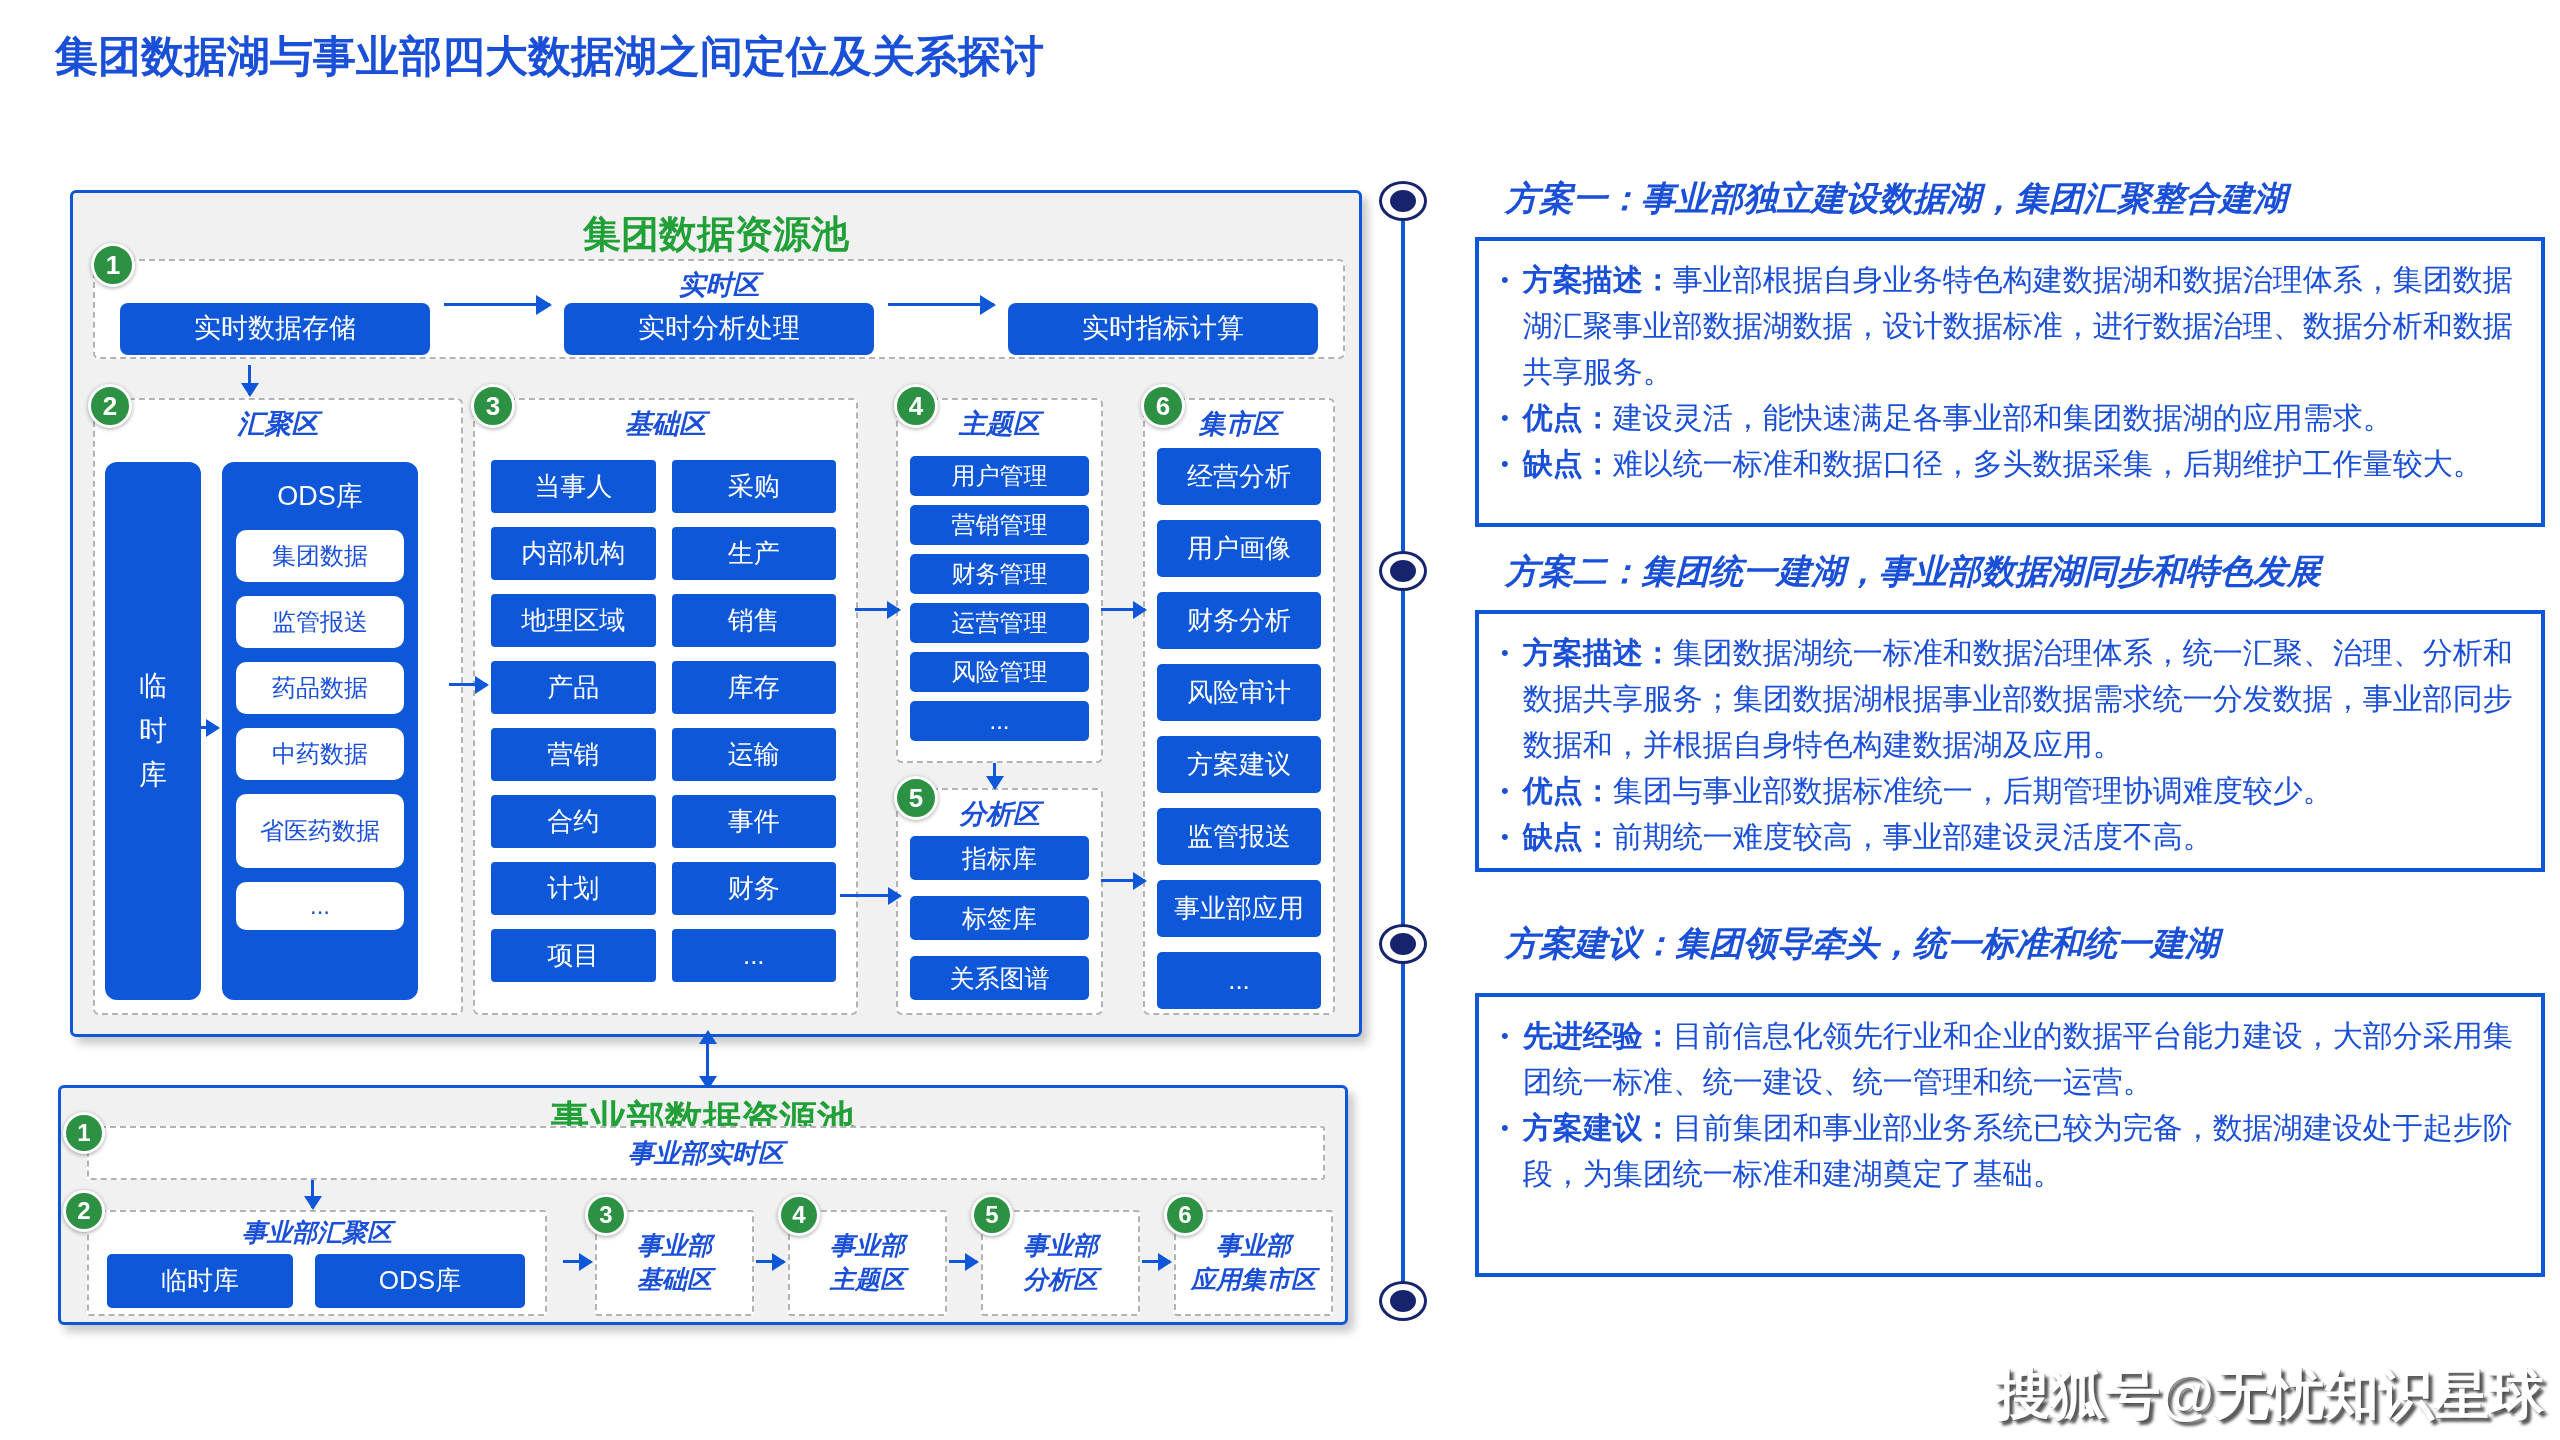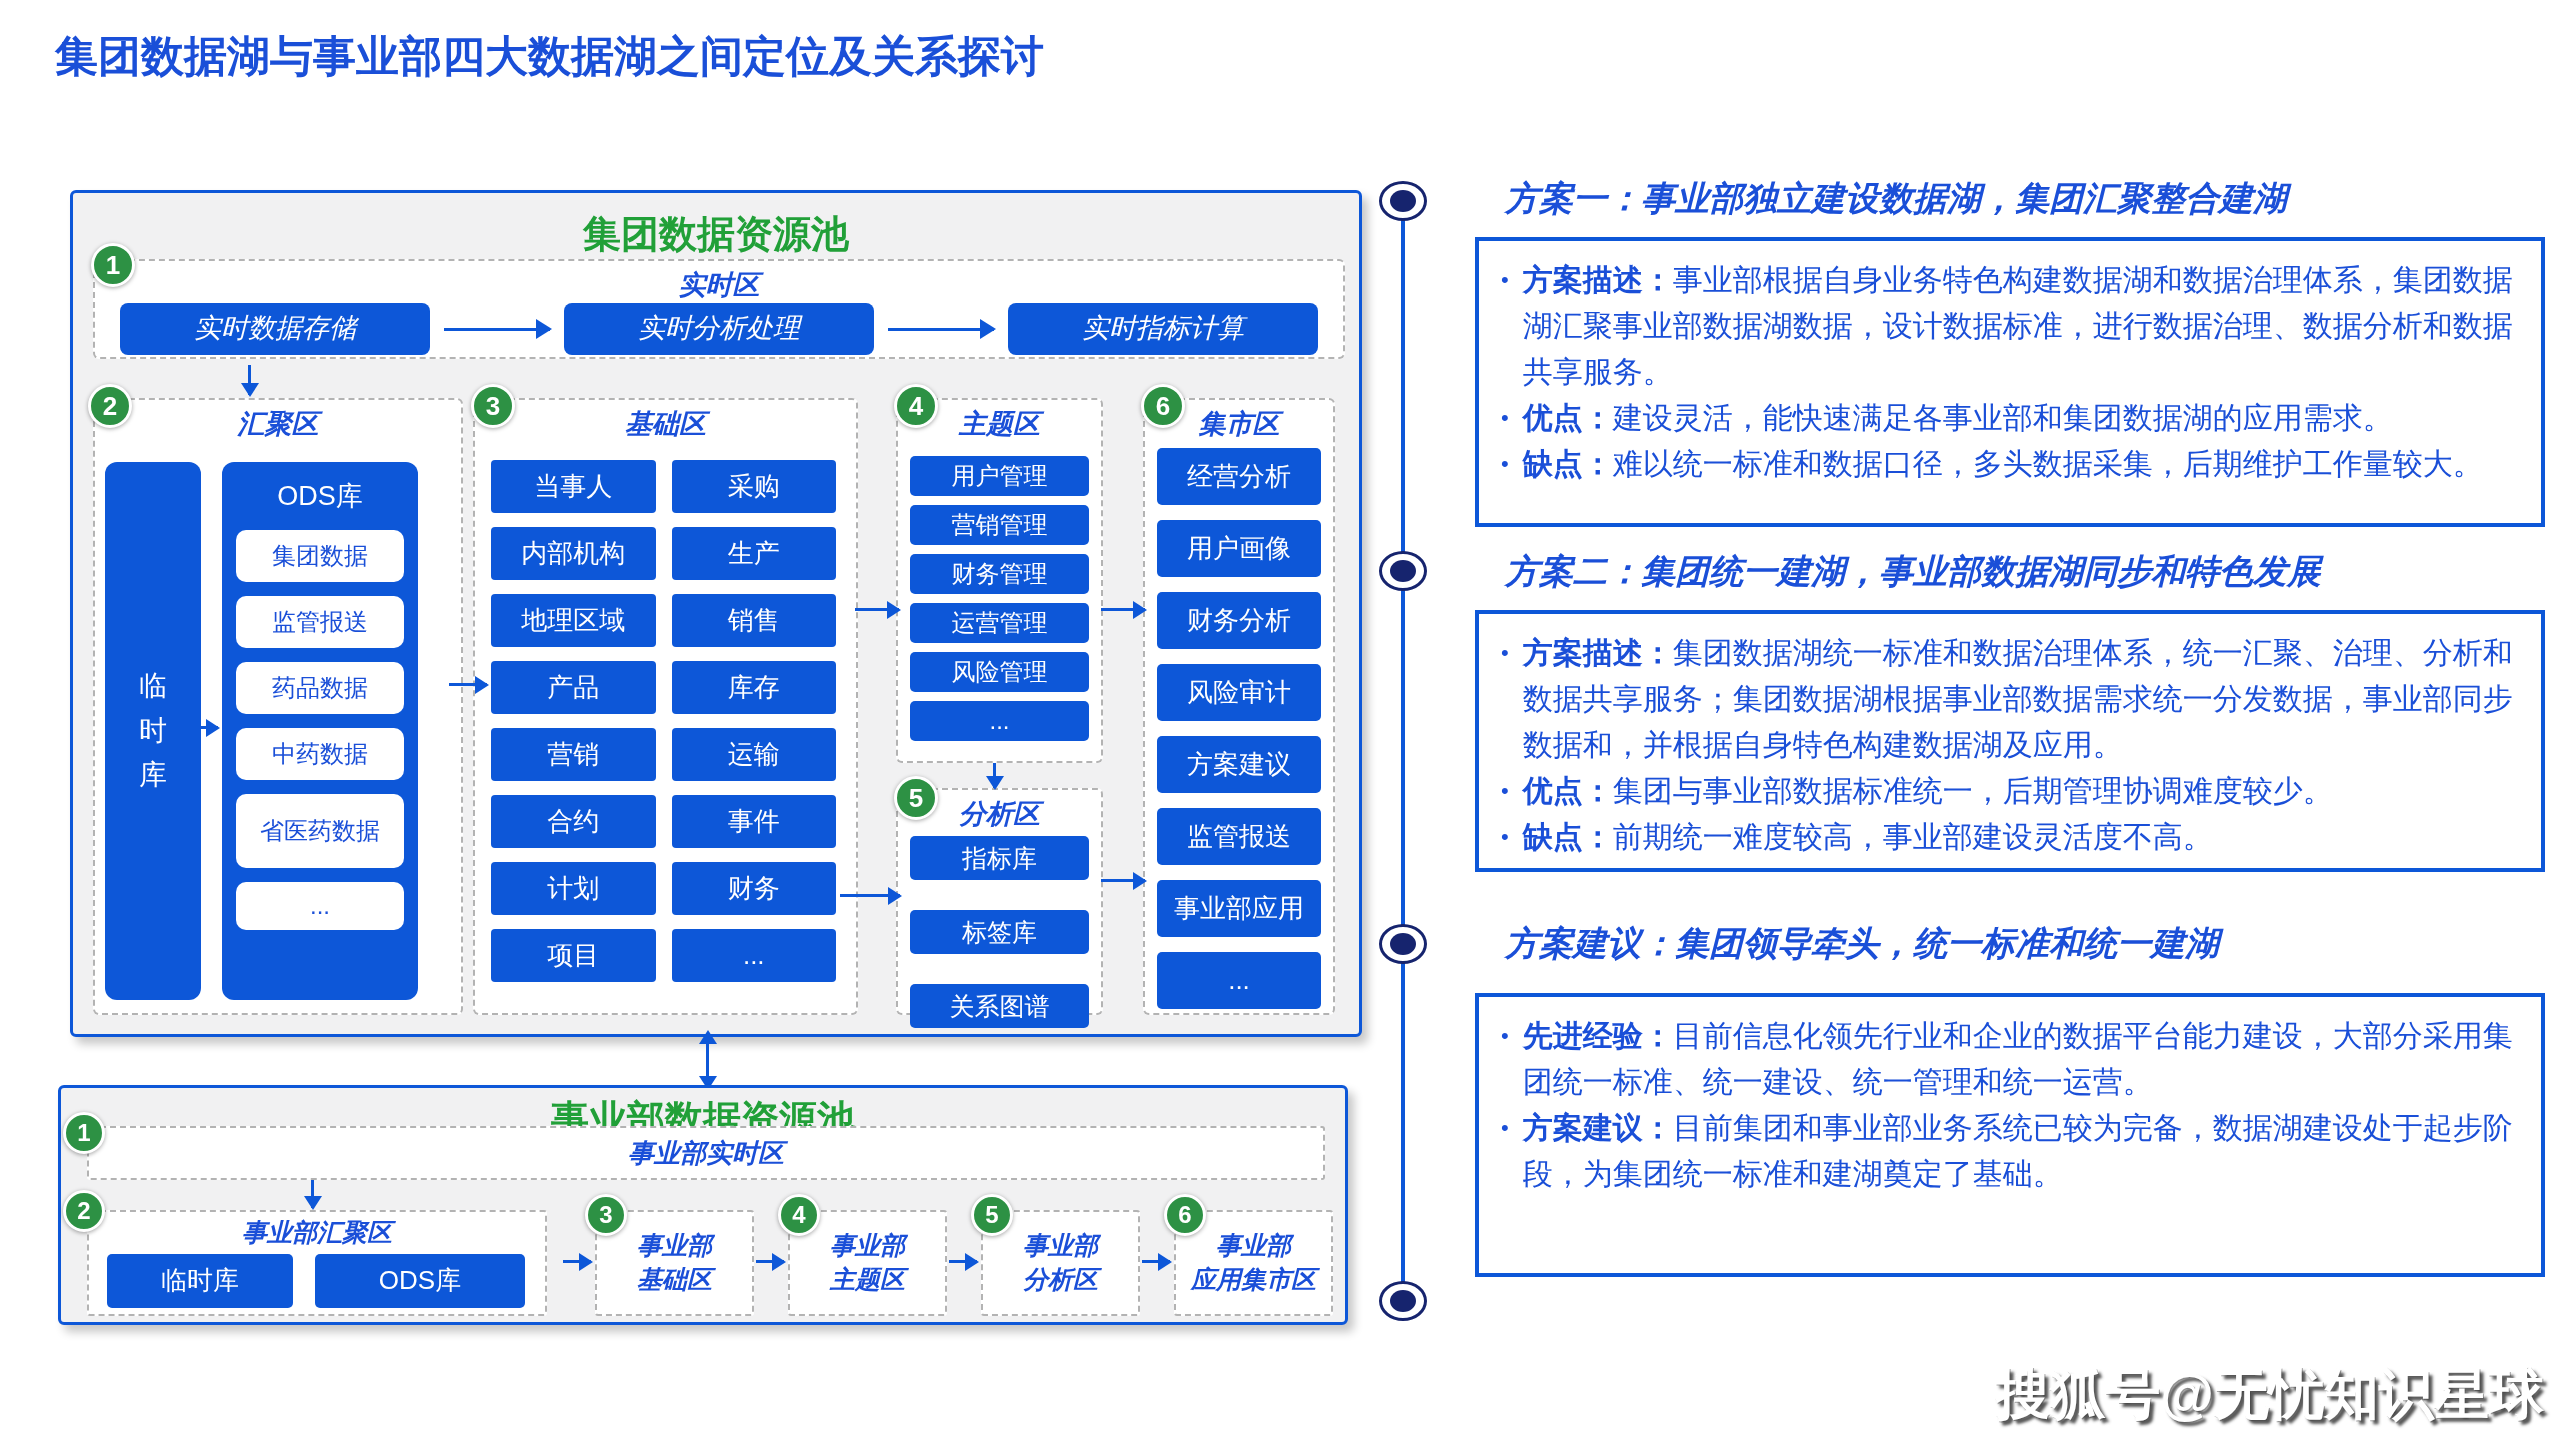--- a/index.html
+++ b/index.html
@@ -43,21 +43,21 @@
   .zone-label{text-align:center;font-weight:bold;font-style:italic;
               color:var(--textblue,#1a4fd8);font-size:27px;margin-top:6px;}
 
   
   .btn{background:var(--primary,#0d57d8);color:#fff;display:flex;align-items:center;
        justify-content:center;border-radius:5px;text-align:center;line-height:1.15;}
 
   
   .zone.realtime{left:20px;top:66px;width:1252px;height:100px;}
   .flow-row{position:absolute;left:25px;right:25px;top:42px;height:52px;
-            display:flex;align-items:center;font-style:italic;}
+            display:flex;align-items:flex-start;}
   .flow-row .btn{flex:0 0 310px;height:52px;font-size:27px;border-radius:8px;}
   .flow-arrow{flex:1;height:3px;background:var(--primary,#0d57d8);position:relative;margin:0 14px;}
   .flow-arrow::after{content:'';position:absolute;right:-2px;top:50%;transform:translateY(-50%);
             border-left:16px solid var(--primary,#0d57d8);
             border-top:10px solid transparent;border-bottom:10px solid transparent;}
 
   
   .zone.conv{left:20px;top:205px;width:370px;height:617px;}
   .temp-bar{position:absolute;left:10px;top:62px;width:96px;height:538px;
             background:var(--primary,#0d57d8);border-radius:12px;color:#fff;
@@ -76,21 +76,21 @@
   .base-grid{position:absolute;left:16px;right:20px;top:60px;display:grid;
              grid-template-columns:1fr 1fr;gap:14px 16px;}
   .base-grid .btn{height:53px;font-size:26px;border-radius:4px;}
 
   
   .zone.subject{left:823px;top:205px;width:207px;height:365px;}
   .zone.analysis{left:823px;top:595px;width:207px;height:227px;}
   .zone.mart{left:1070px;top:205px;width:192px;height:617px;}
   .stack{position:absolute;left:12px;right:12px;display:flex;flex-direction:column;}
   .stack.subject-list{top:56px;gap:9px;} .stack.subject-list .btn{height:40px;font-size:24px;}
-  .stack.analysis-list{top:46px;gap:30px;} .stack.analysis-list .btn{height:44px;font-size:25px;}
+  .stack.analysis-list{top:46px;gap:16px;} .stack.analysis-list .btn{height:44px;font-size:25px;}
   .stack.mart-list{top:48px;gap:15px;} .stack.mart-list .btn{height:57px;font-size:26px;}
 
   
   .h-arrow{position:absolute;height:3px;background:var(--primary,#0d57d8);}
   .h-arrow::after{content:'';position:absolute;right:-2px;top:50%;transform:translateY(-50%);
       border-left:14px solid var(--primary,#0d57d8);
       border-top:9px solid transparent;border-bottom:9px solid transparent;}
   .v-arrow{position:absolute;width:3px;background:var(--primary,#0d57d8);}
   .v-arrow::after{content:'';position:absolute;bottom:-2px;left:50%;transform:translateX(-50%);
       border-top:14px solid var(--primary,#0d57d8);

